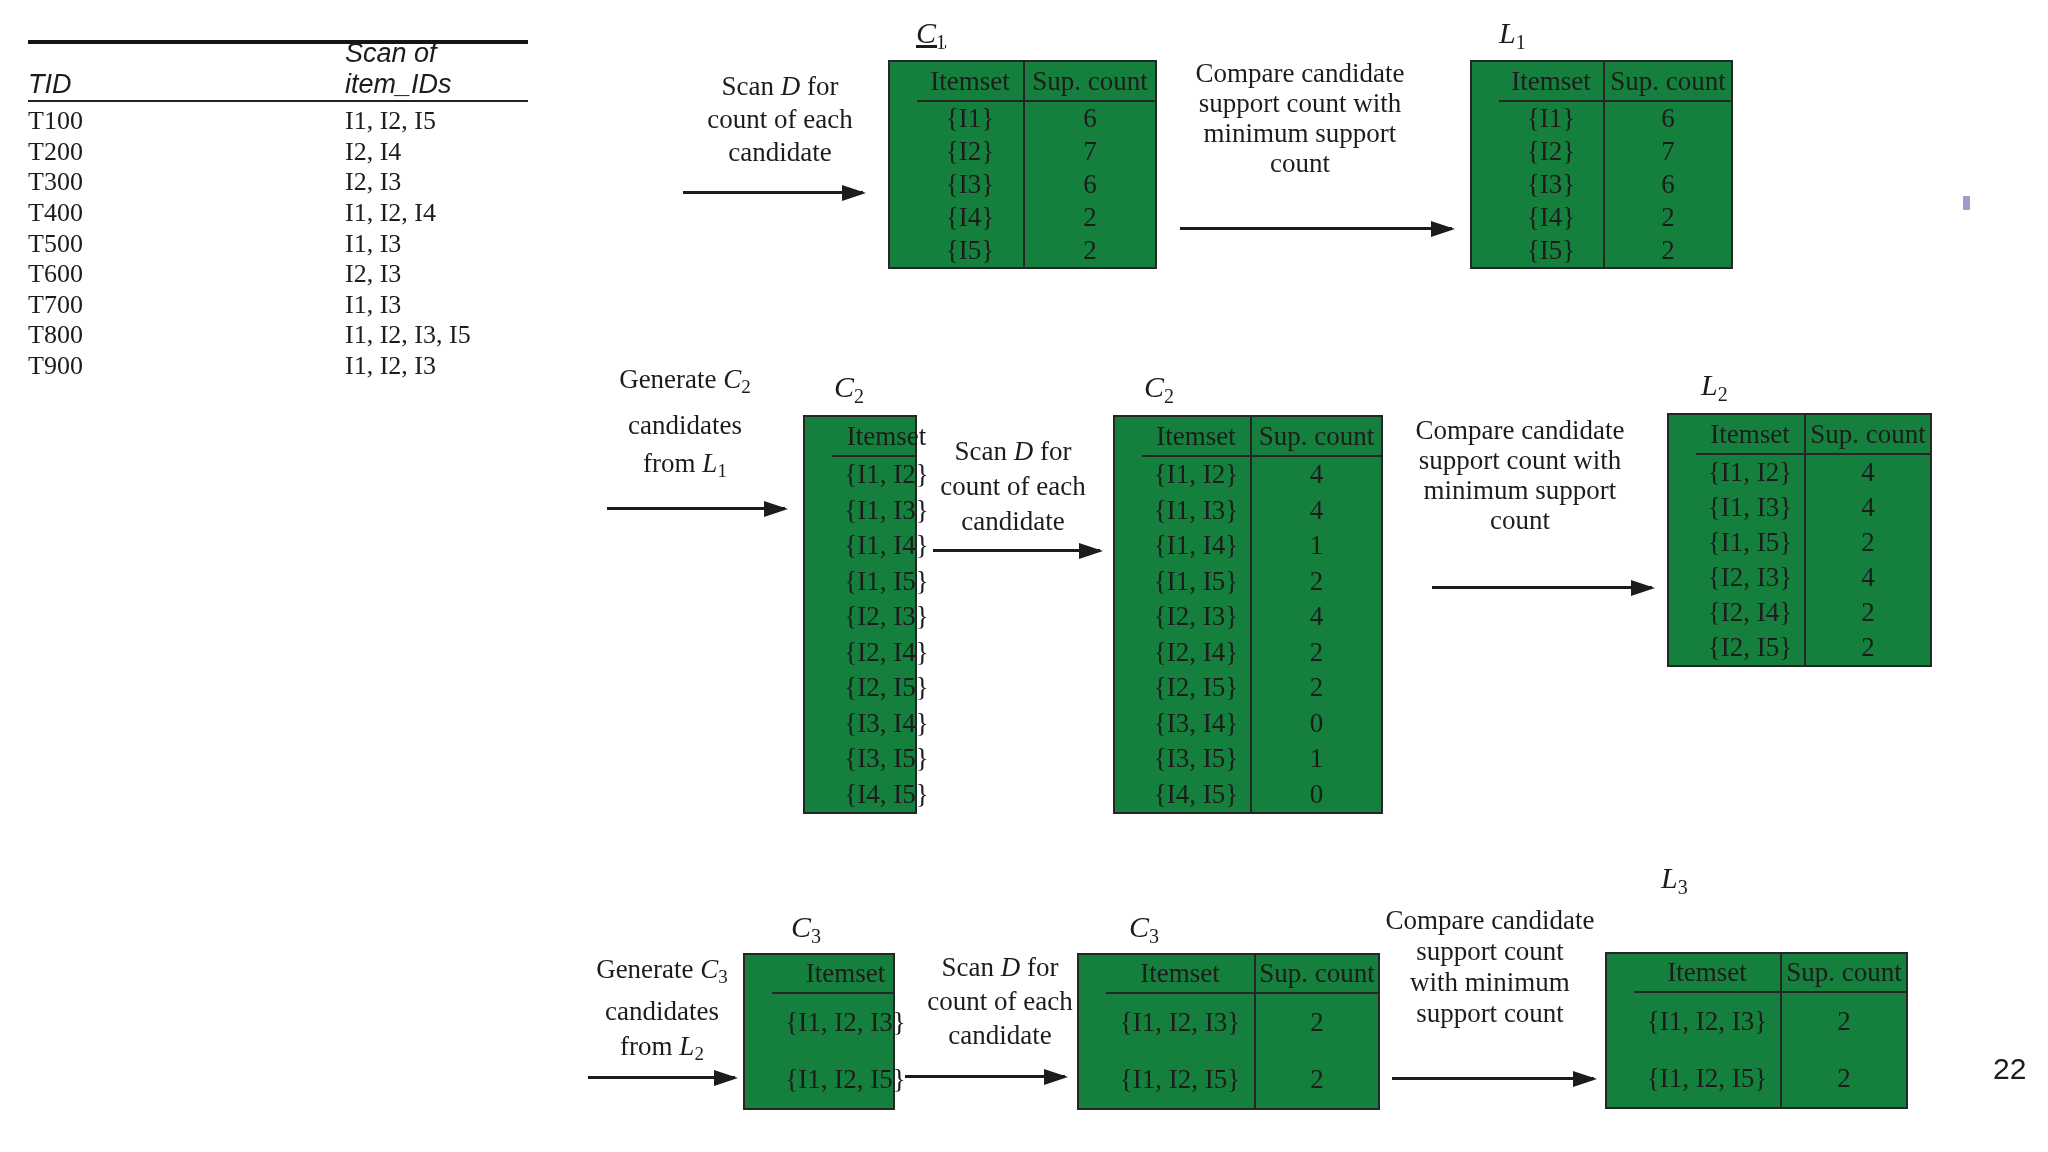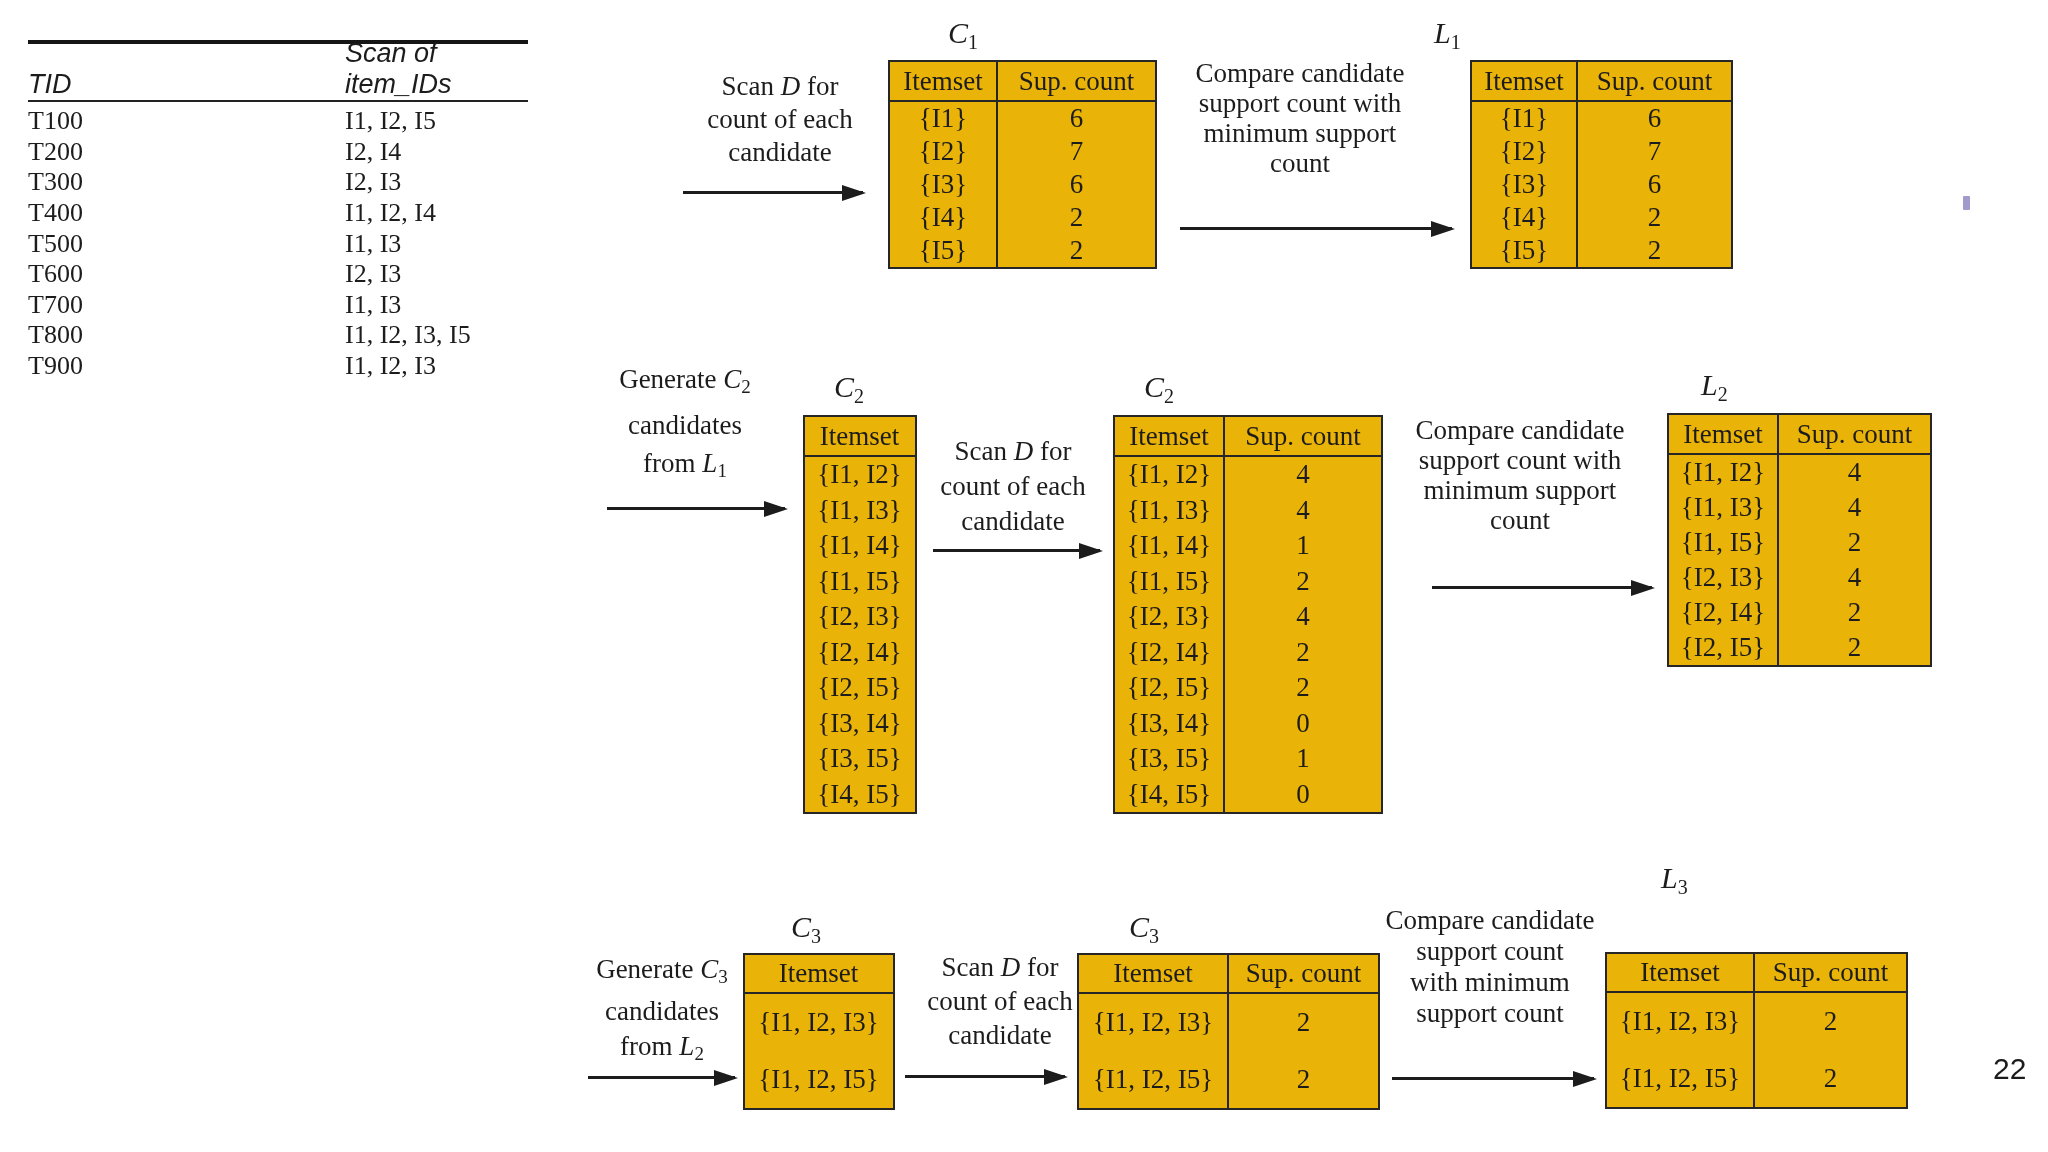--- a/index.html
+++ b/index.html
@@ -12,21 +12,21 @@
   
   .db{position:absolute;left:28px;top:40px;width:500px;border-top:4px solid #151515;}
   .db-hdr{display:flex;align-items:flex-end;height:56px;border-bottom:2.5px solid #222;
           font-family:"Liberation Sans",sans-serif;font-style:italic;font-size:27px;}
   .db-hdr .db-c2{margin-left:auto;width:183px;}
   .db .body{padding-top:4px;text-align:center;}
   .db .t-row{height:30.6px;align-items:center;font-size:26px;}
   .db .t-cell{justify-content:flex-start;}
   .db .t-cell:first-child{width:317px;}
   
-  .tbl{position:absolute;background:#eab308;border:2.5px solid #262626;box-sizing:border-box;font-size:27px;}
+  .tbl{position:absolute;background:#15803d;border:2.5px solid #262626;box-sizing:border-box;font-size:27px;padding-left:27px;}
   .tbl .hdr{border-bottom:2.5px solid #262626;}
   .tbl .hdr .t-cell{height:38px;}
   .tbl .t-cell{flex:1;box-sizing:border-box;}
   .tbl .t-cell:first-child{border-right:2.5px solid #262626;flex:none;}
   .tbl .t-cell:only-child{border-right:none;}
   .c1  .t-cell:first-child{width:108px;}  .c1  .body .t-row{height:33px;}
   .l1  .t-cell:first-child{width:106px;}  .l1  .body .t-row{height:33px;}
   .c2a .t-cell:first-child{width:109px;border-right:none;} .c2a .body .t-row{height:35.5px;}
   .c2b .t-cell:first-child{width:110px;}  .c2b .body .t-row{height:35.5px;}
   .l2  .t-cell:first-child{width:110px;}  .l2  .body .t-row{height:35px;}
@@ -99,21 +99,21 @@
       </div>
   </div>
 
   <div class="lbl" style="left:660px;top:70px;width:240px;line-height:33px;">
     <div><span>Scan </span><i>D</i><span> for</span></div>
     <div>count of each</div>
     <div>candidate</div>
   </div>
   <div class="arrow" style="left:683px;top:191px;width:180px;"></div>
 
-  <div class="ttl" style="left:948px;top:18px;"><i>C</i><sub>1</sub></div>
+  <div class="ttl" style="left:916px;top:18px;text-decoration:underline;"><i>C</i><sub>1</sub></div>
   <div class="tbl c1" style="left:888px;top:60px;width:269px;">
     <div class="hdr t-row">
       <div class="t-cell">Itemset</div>
       <div class="t-cell">Sup. count</div>
     </div>
     <div class="body">
         <div class="t-row">
           <div class="t-cell">{I1}</div>
           <div class="t-cell">6</div>
         </div>
@@ -137,21 +137,21 @@
   </div>
 
   <div class="lbl" style="left:1155px;top:58px;width:290px;line-height:30px;">
     <div>Compare candidate</div>
     <div>support count with</div>
     <div>minimum support</div>
     <div>count</div>
   </div>
   <div class="arrow" style="left:1180px;top:227px;width:272px;"></div>
 
-  <div class="ttl" style="left:1434px;top:18px;"><i>L</i><sub>1</sub></div>
+  <div class="ttl" style="left:1499px;top:18px;"><i>L</i><sub>1</sub></div>
   <div class="tbl l1" style="left:1470px;top:60px;width:263px;">
     <div class="hdr t-row">
       <div class="t-cell">Itemset</div>
       <div class="t-cell">Sup. count</div>
     </div>
     <div class="body">
         <div class="t-row">
           <div class="t-cell">{I1}</div>
           <div class="t-cell">6</div>
         </div>

